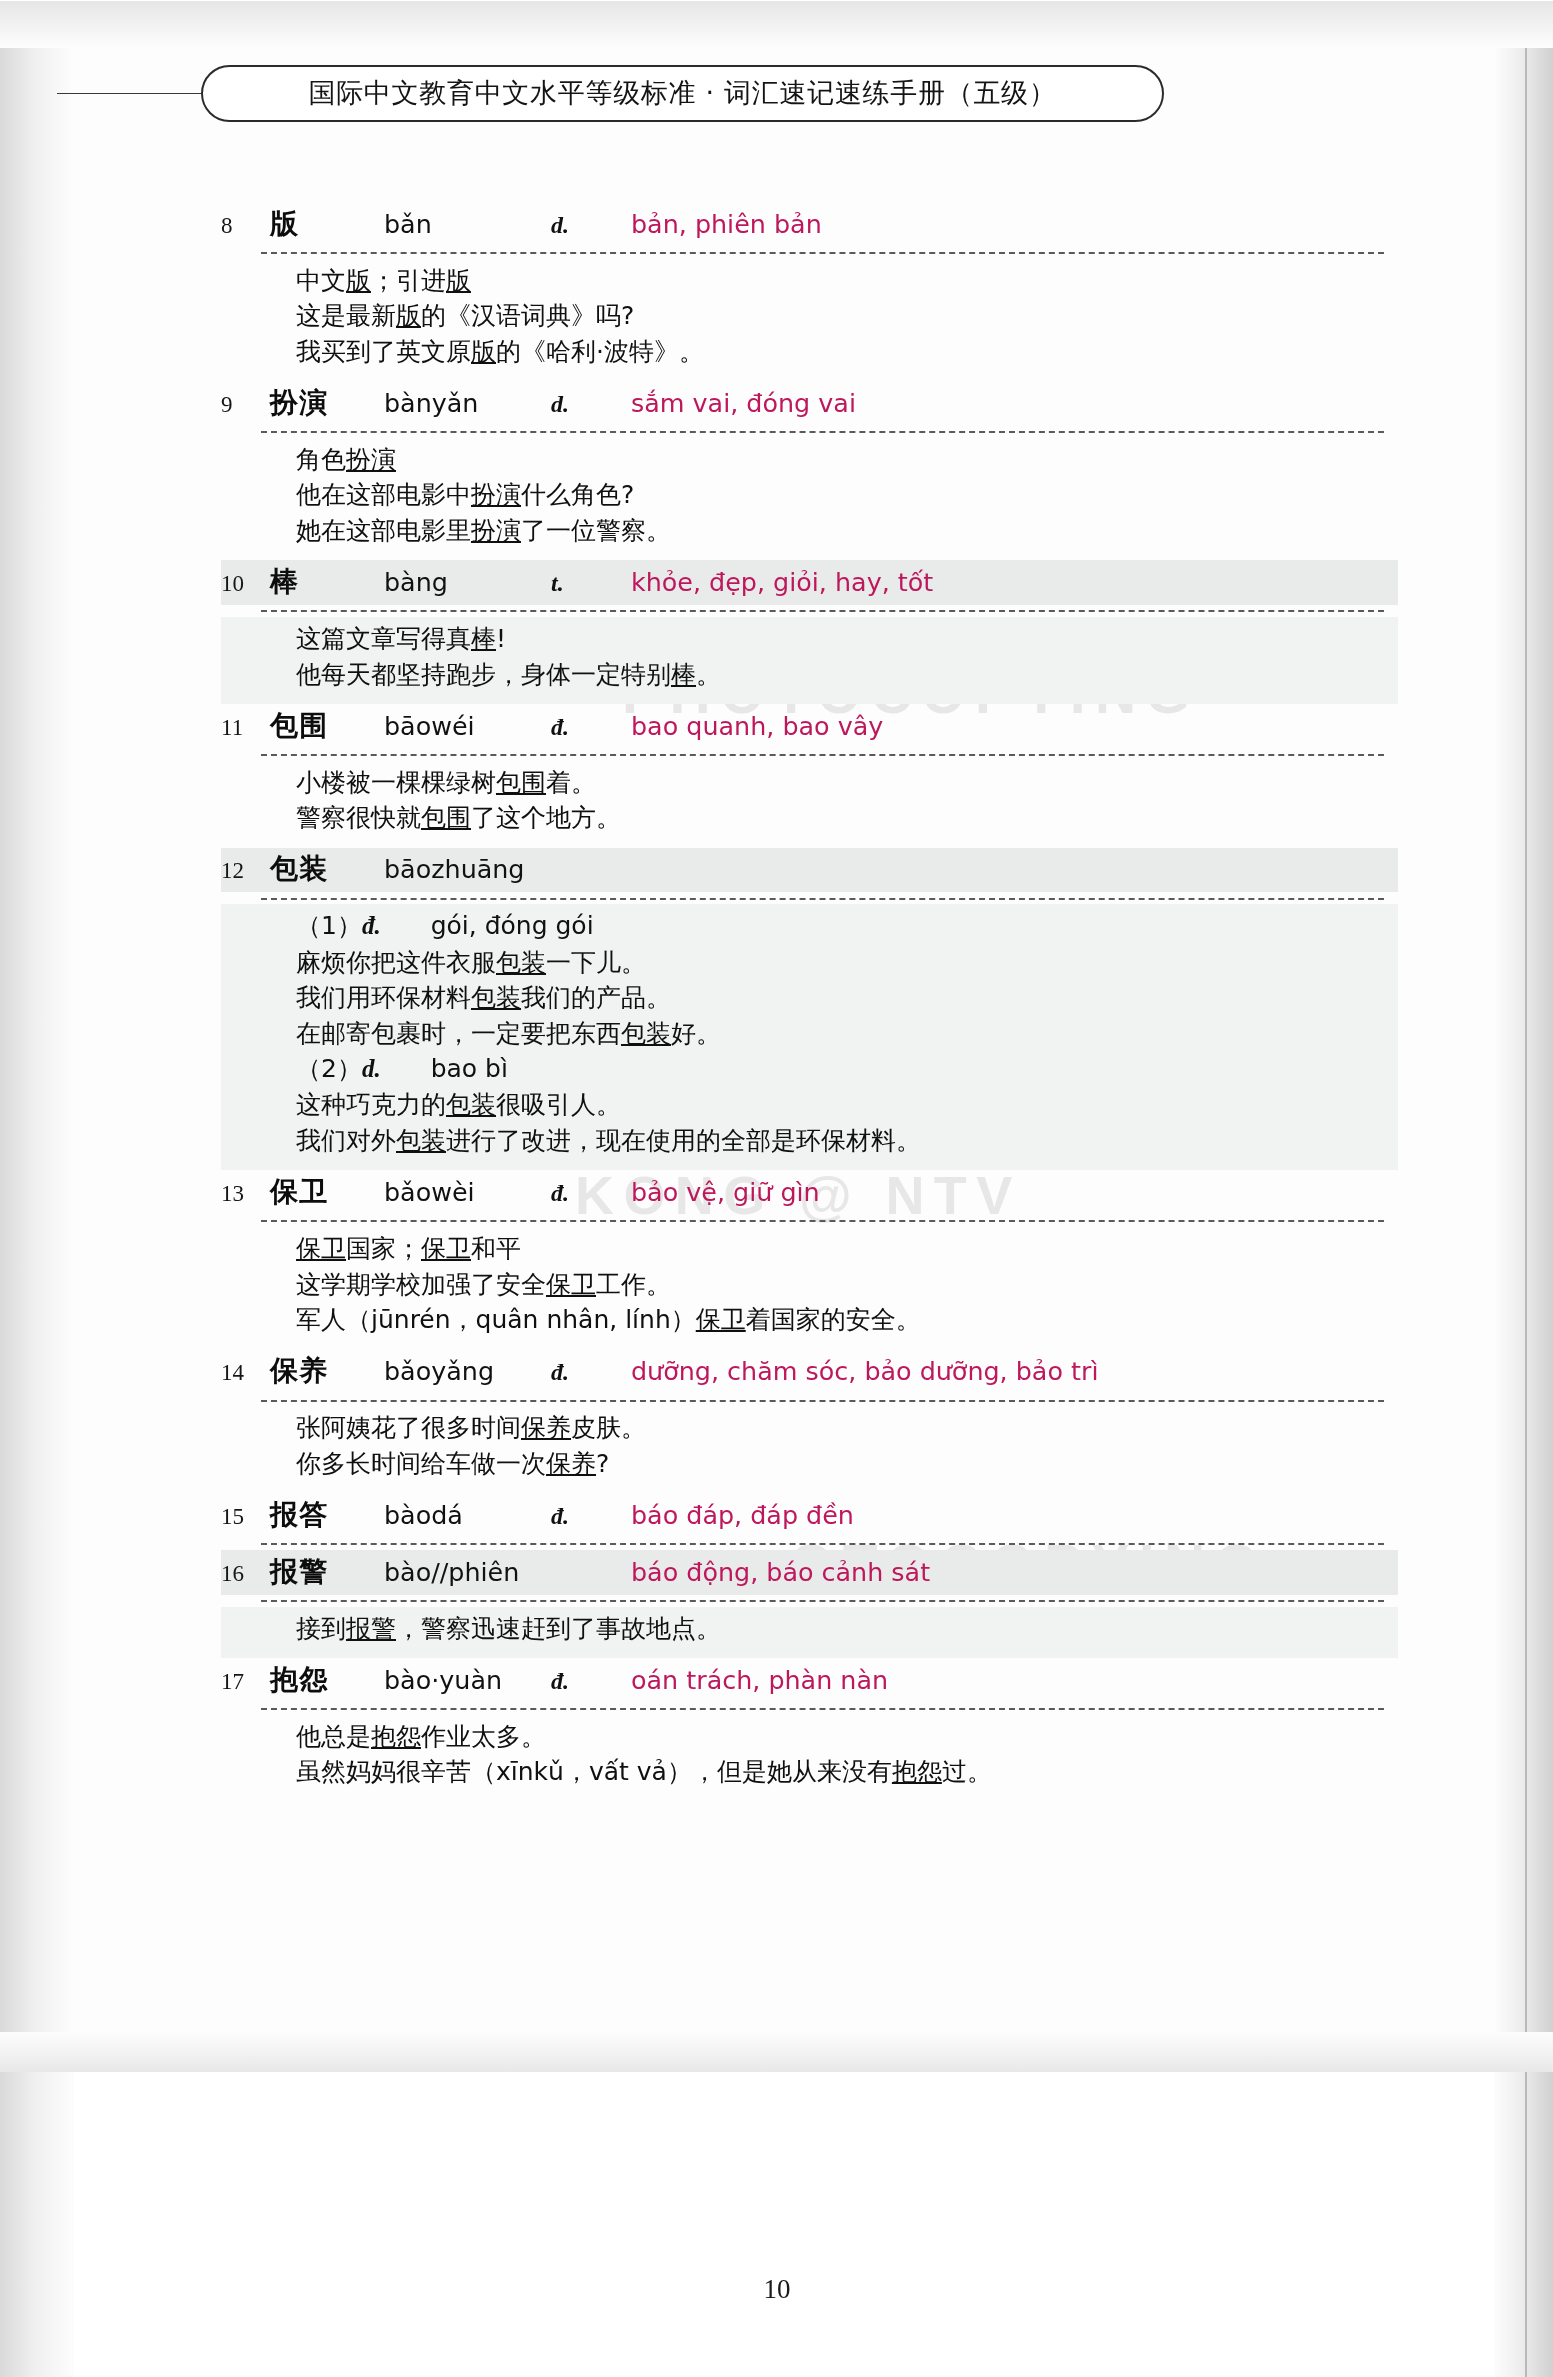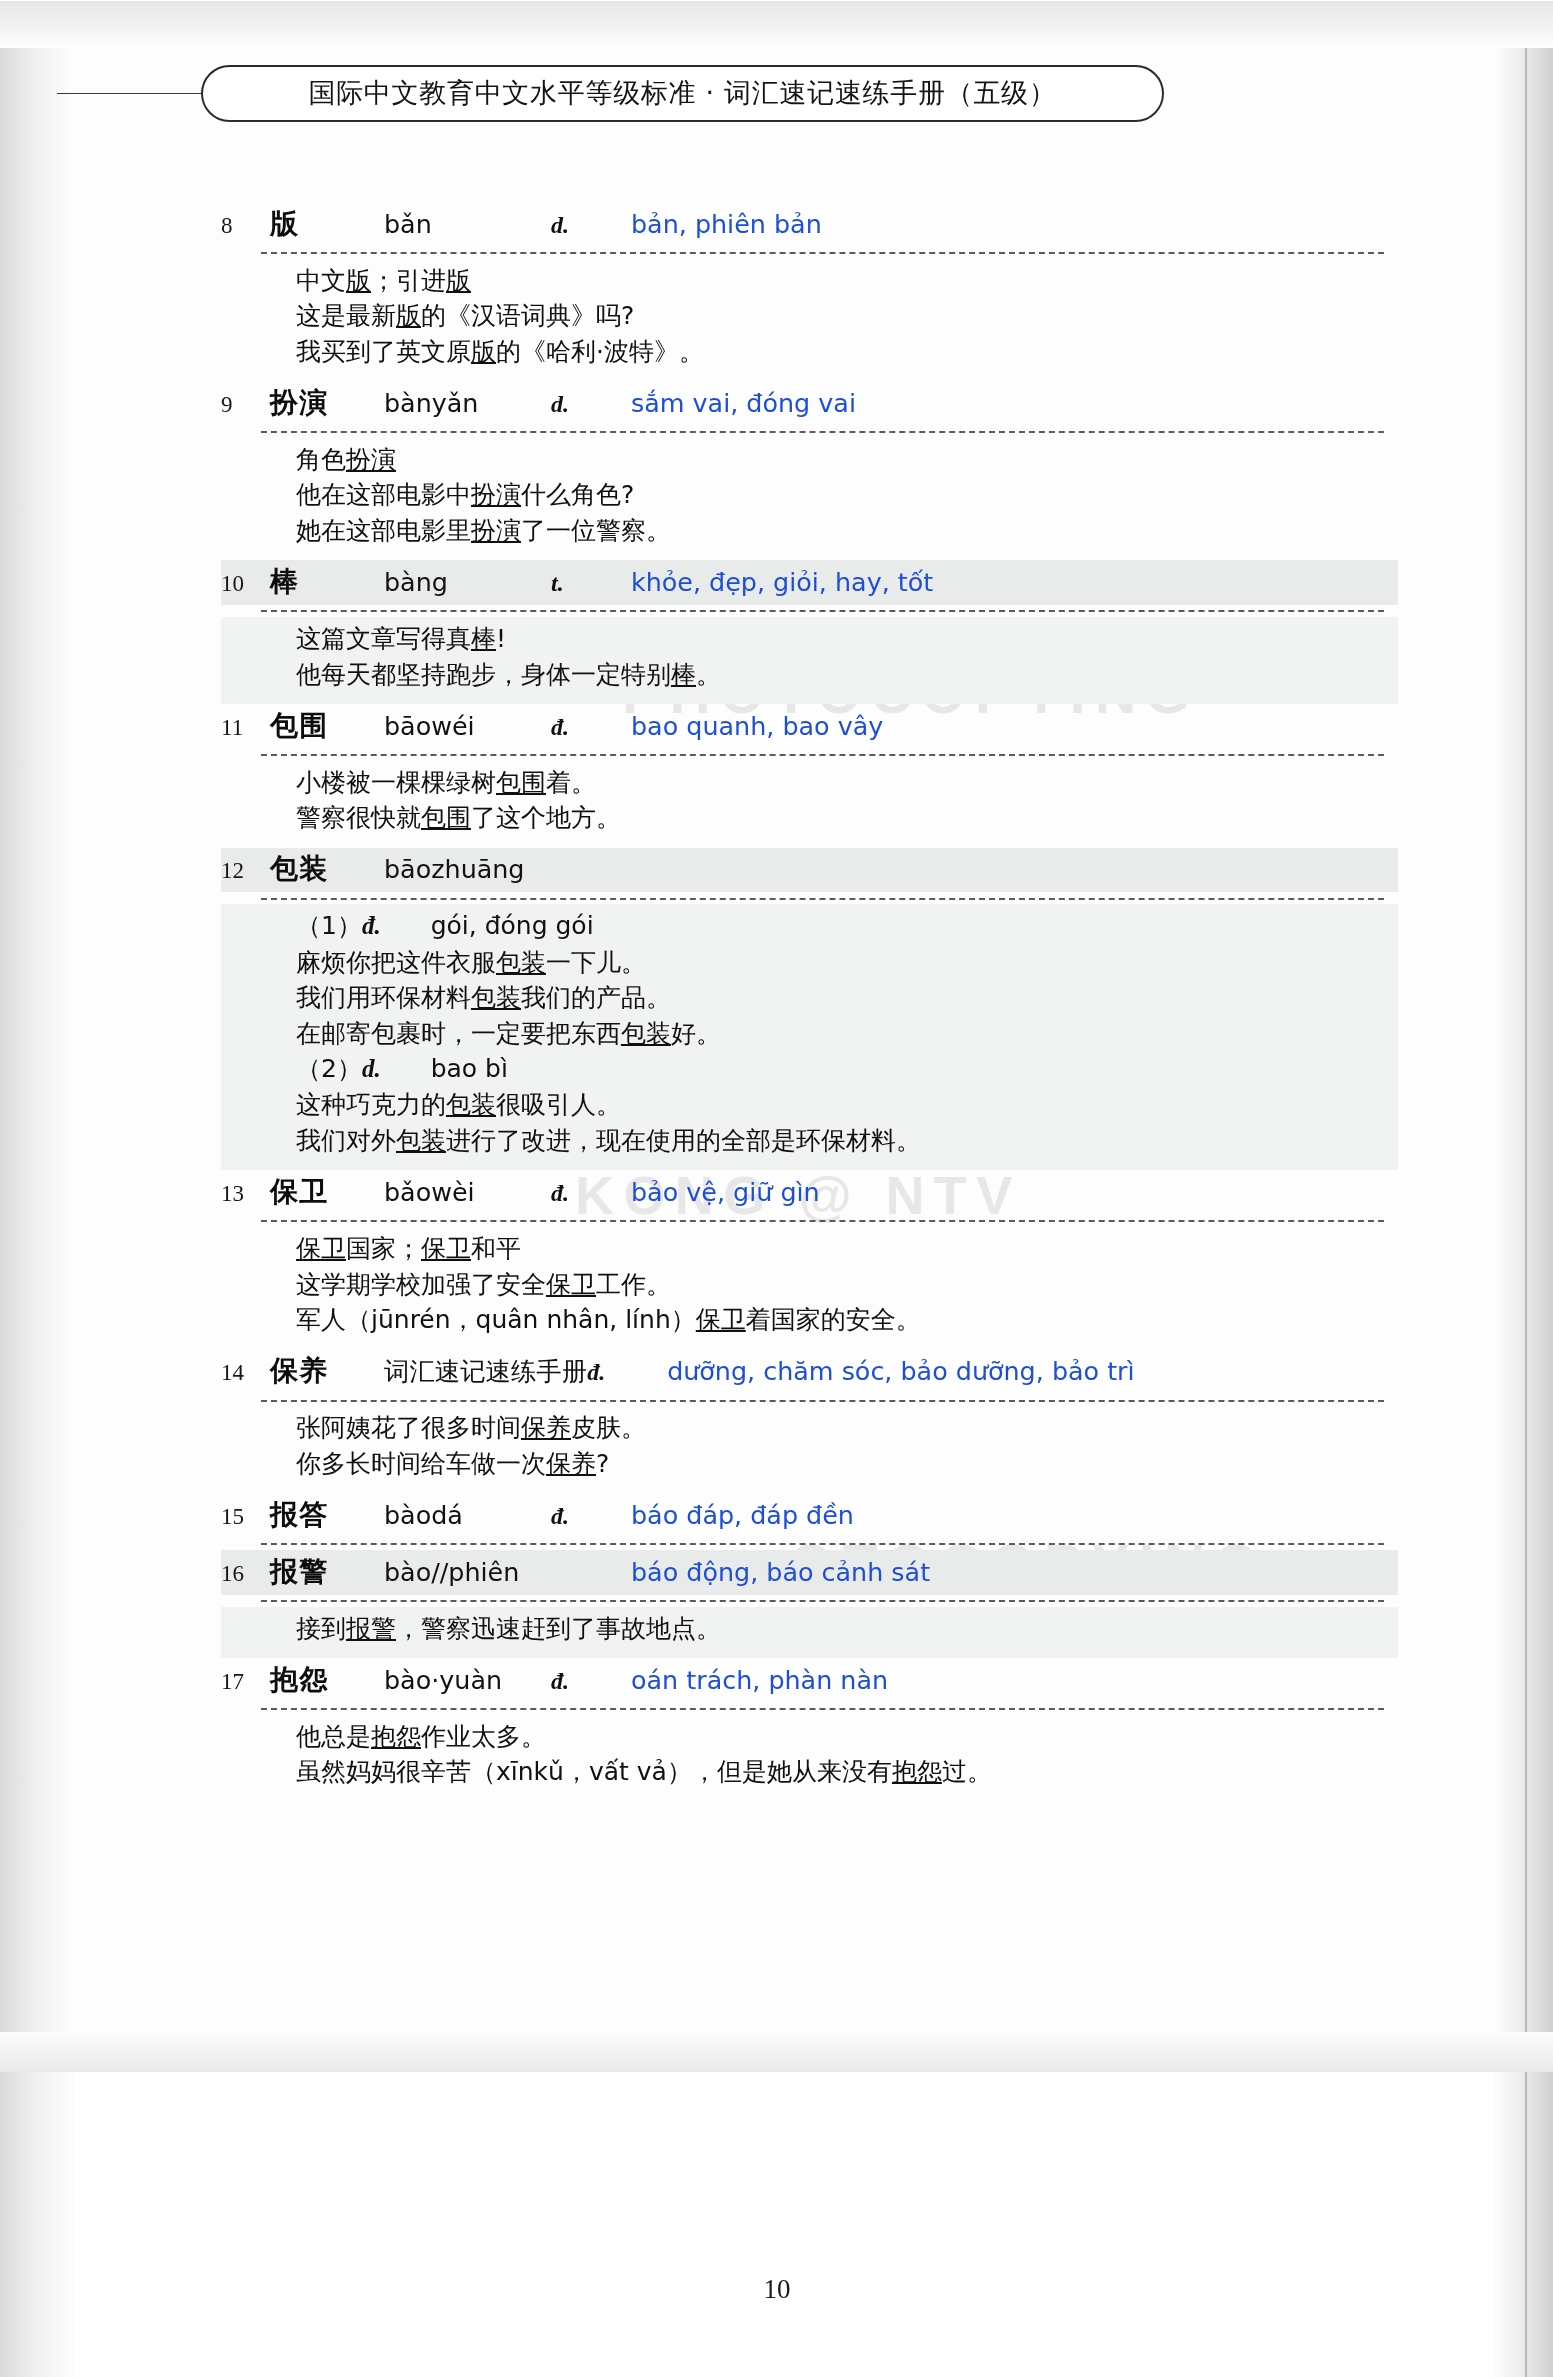--- a/index.html
+++ b/index.html
@@ -151,21 +151,21 @@
     flex: 0 0 80px;
     font-size: 24px;
     font-style: italic;
     font-weight: bold;
     font-family: "Liberation Serif", serif;
     color: #111111;
   }
   .gloss {
     font-size: 25.4px;
     font-family: "DejaVu Sans", sans-serif;
-    color: #1d4ed8;
+    color: #be185d;
   }
 
   .dashline {
     position: relative;
     height: 12px;
     margin-left: 40px;
   }
   .dashline::before {
     content: "";
     position: absolute;
@@ -330,21 +330,21 @@
           <div class="ex"><u>保卫</u>国家；<u>保卫</u>和平</div>
           <div class="ex">这学期学校加强了安全<u>保卫</u>工作。</div>
           <div class="ex">军人（jūnrén，quân nhân, lính）<u>保卫</u>着国家的安全。</div>
         </div>
       </div>
       <div class="entry">
         <div class="headline-wrap">
           <div class="headline">
             <span class="num">14</span>
             <span class="word">保养</span>
-            <span class="pinyin">词汇速记速练手册</span>
+            <span class="pinyin">bǎoyǎng</span>
             <span class="pos">đ.</span>
             <span class="gloss">dưỡng, chăm sóc, bảo dưỡng, bảo trì</span>
           </div>
         </div>
         <div class="dashline"></div>
         <div class="ex-block">
           <div class="ex">张阿姨花了很多时间<u>保养</u>皮肤。</div>
           <div class="ex">你多长时间给车做一次<u>保养</u>?</div>
         </div>
       </div>

